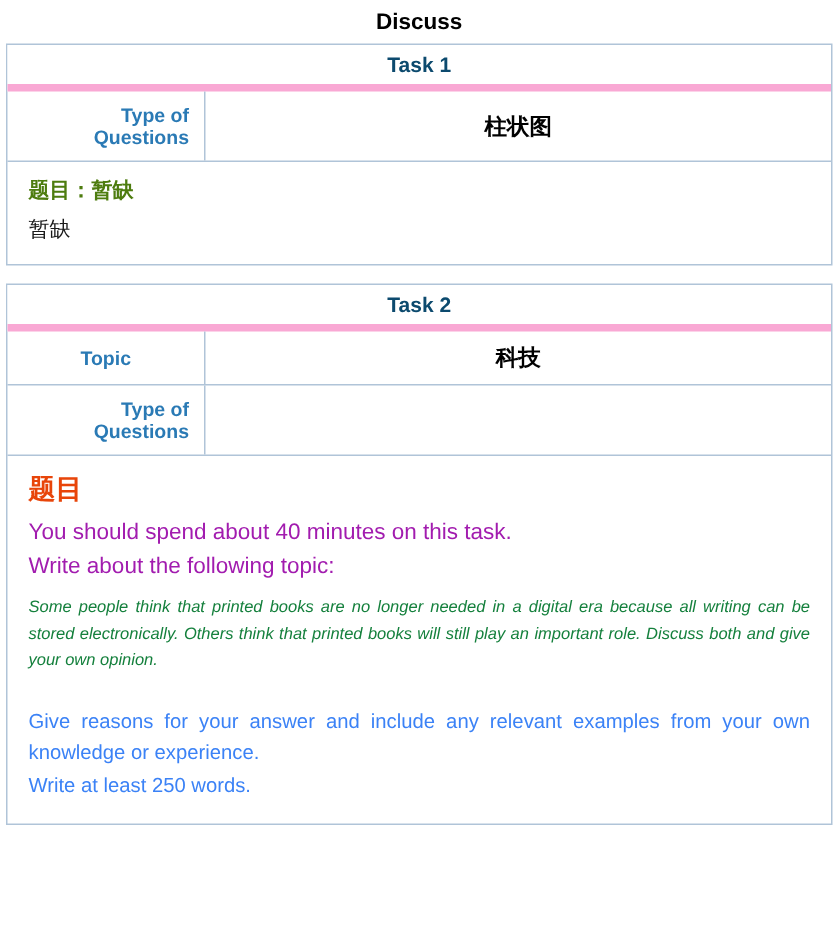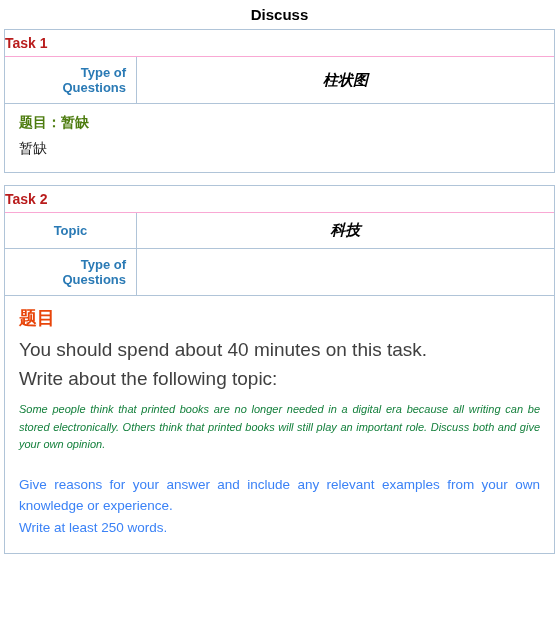--- a/index.html
+++ b/index.html
@@ -25,24 +25,24 @@
       background: #fff;
     }
 
     .section {
       border: 1px solid #b0c4d8;
       margin: 0 4px 12px 4px;
     }
 
     .task-header {
       background: #fff;
-      border-bottom: 1px solid #f9a8d4;
-      text-align: left;
+      border-bottom: 5px solid #f9a8d4;
+      text-align: center;
       padding: 5px 0;
-      color: #b91c1c;
+      color: #0c4a6e;
       font-weight: bold;
       font-size: 14px;
     }
 
     .row {
       display: flex;
       border-bottom: 1px solid #b0c4d8;
     }
 
     .row:last-child {
@@ -64,21 +64,20 @@
     }
 
     .value-cell {
       flex: 1;
       padding: 8px 12px;
       display: flex;
       align-items: center;
       justify-content: center;
       font-weight: bold;
       font-size: 15px;
-      font-style: italic;
     }
 
     .content-area {
       padding: 10px 14px 14px 14px;
     }
 
     .subject-title {
       font-weight: bold;
       color: #4d7c0f;
       font-size: 14px;
@@ -96,22 +95,22 @@
     }
 
     .question-label {
       font-weight: bold;
       color: #e8450a;
       font-size: 18px;
       margin-bottom: 6px;
     }
 
     .instruction-text {
-      font-size: 19px;
-      color: #404040;
+      font-size: 15px;
+      color: #a21caf;
       margin-bottom: 8px;
       line-height: 1.5;
     }
 
     .italic-red {
       color: #15803d;
       font-style: italic;
       font-size: 11px;
       line-height: 1.6;
       margin-bottom: 20px;

